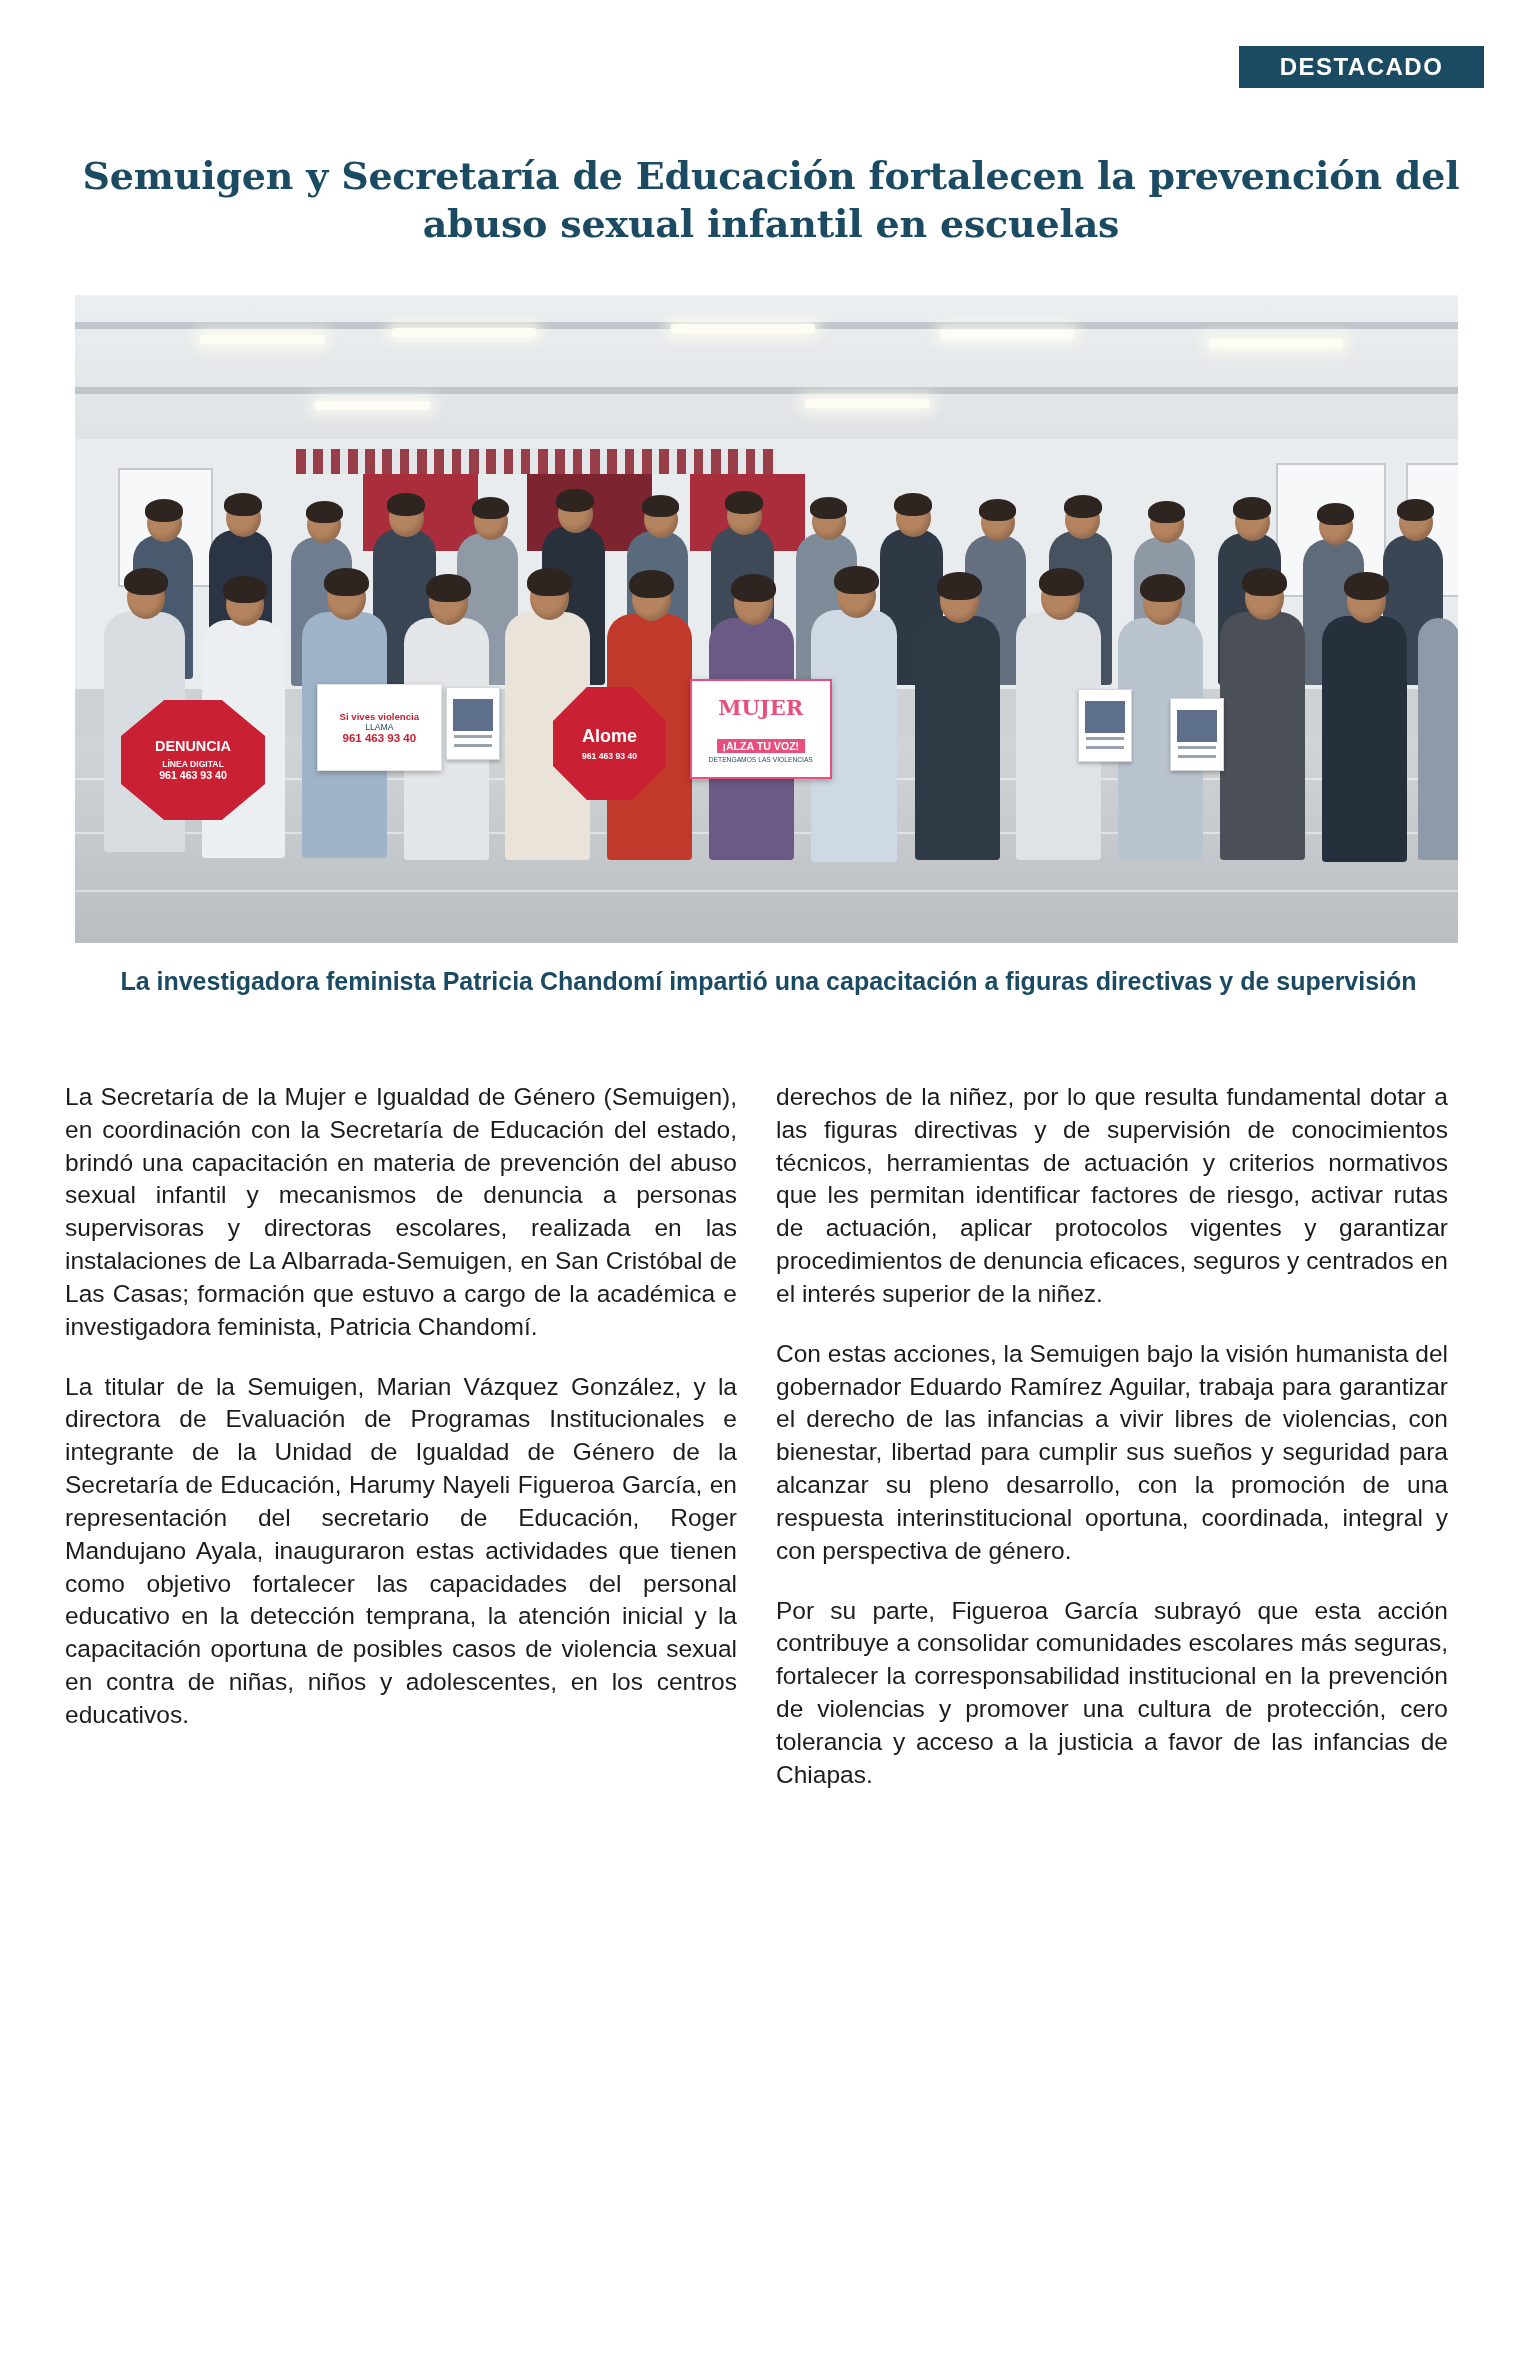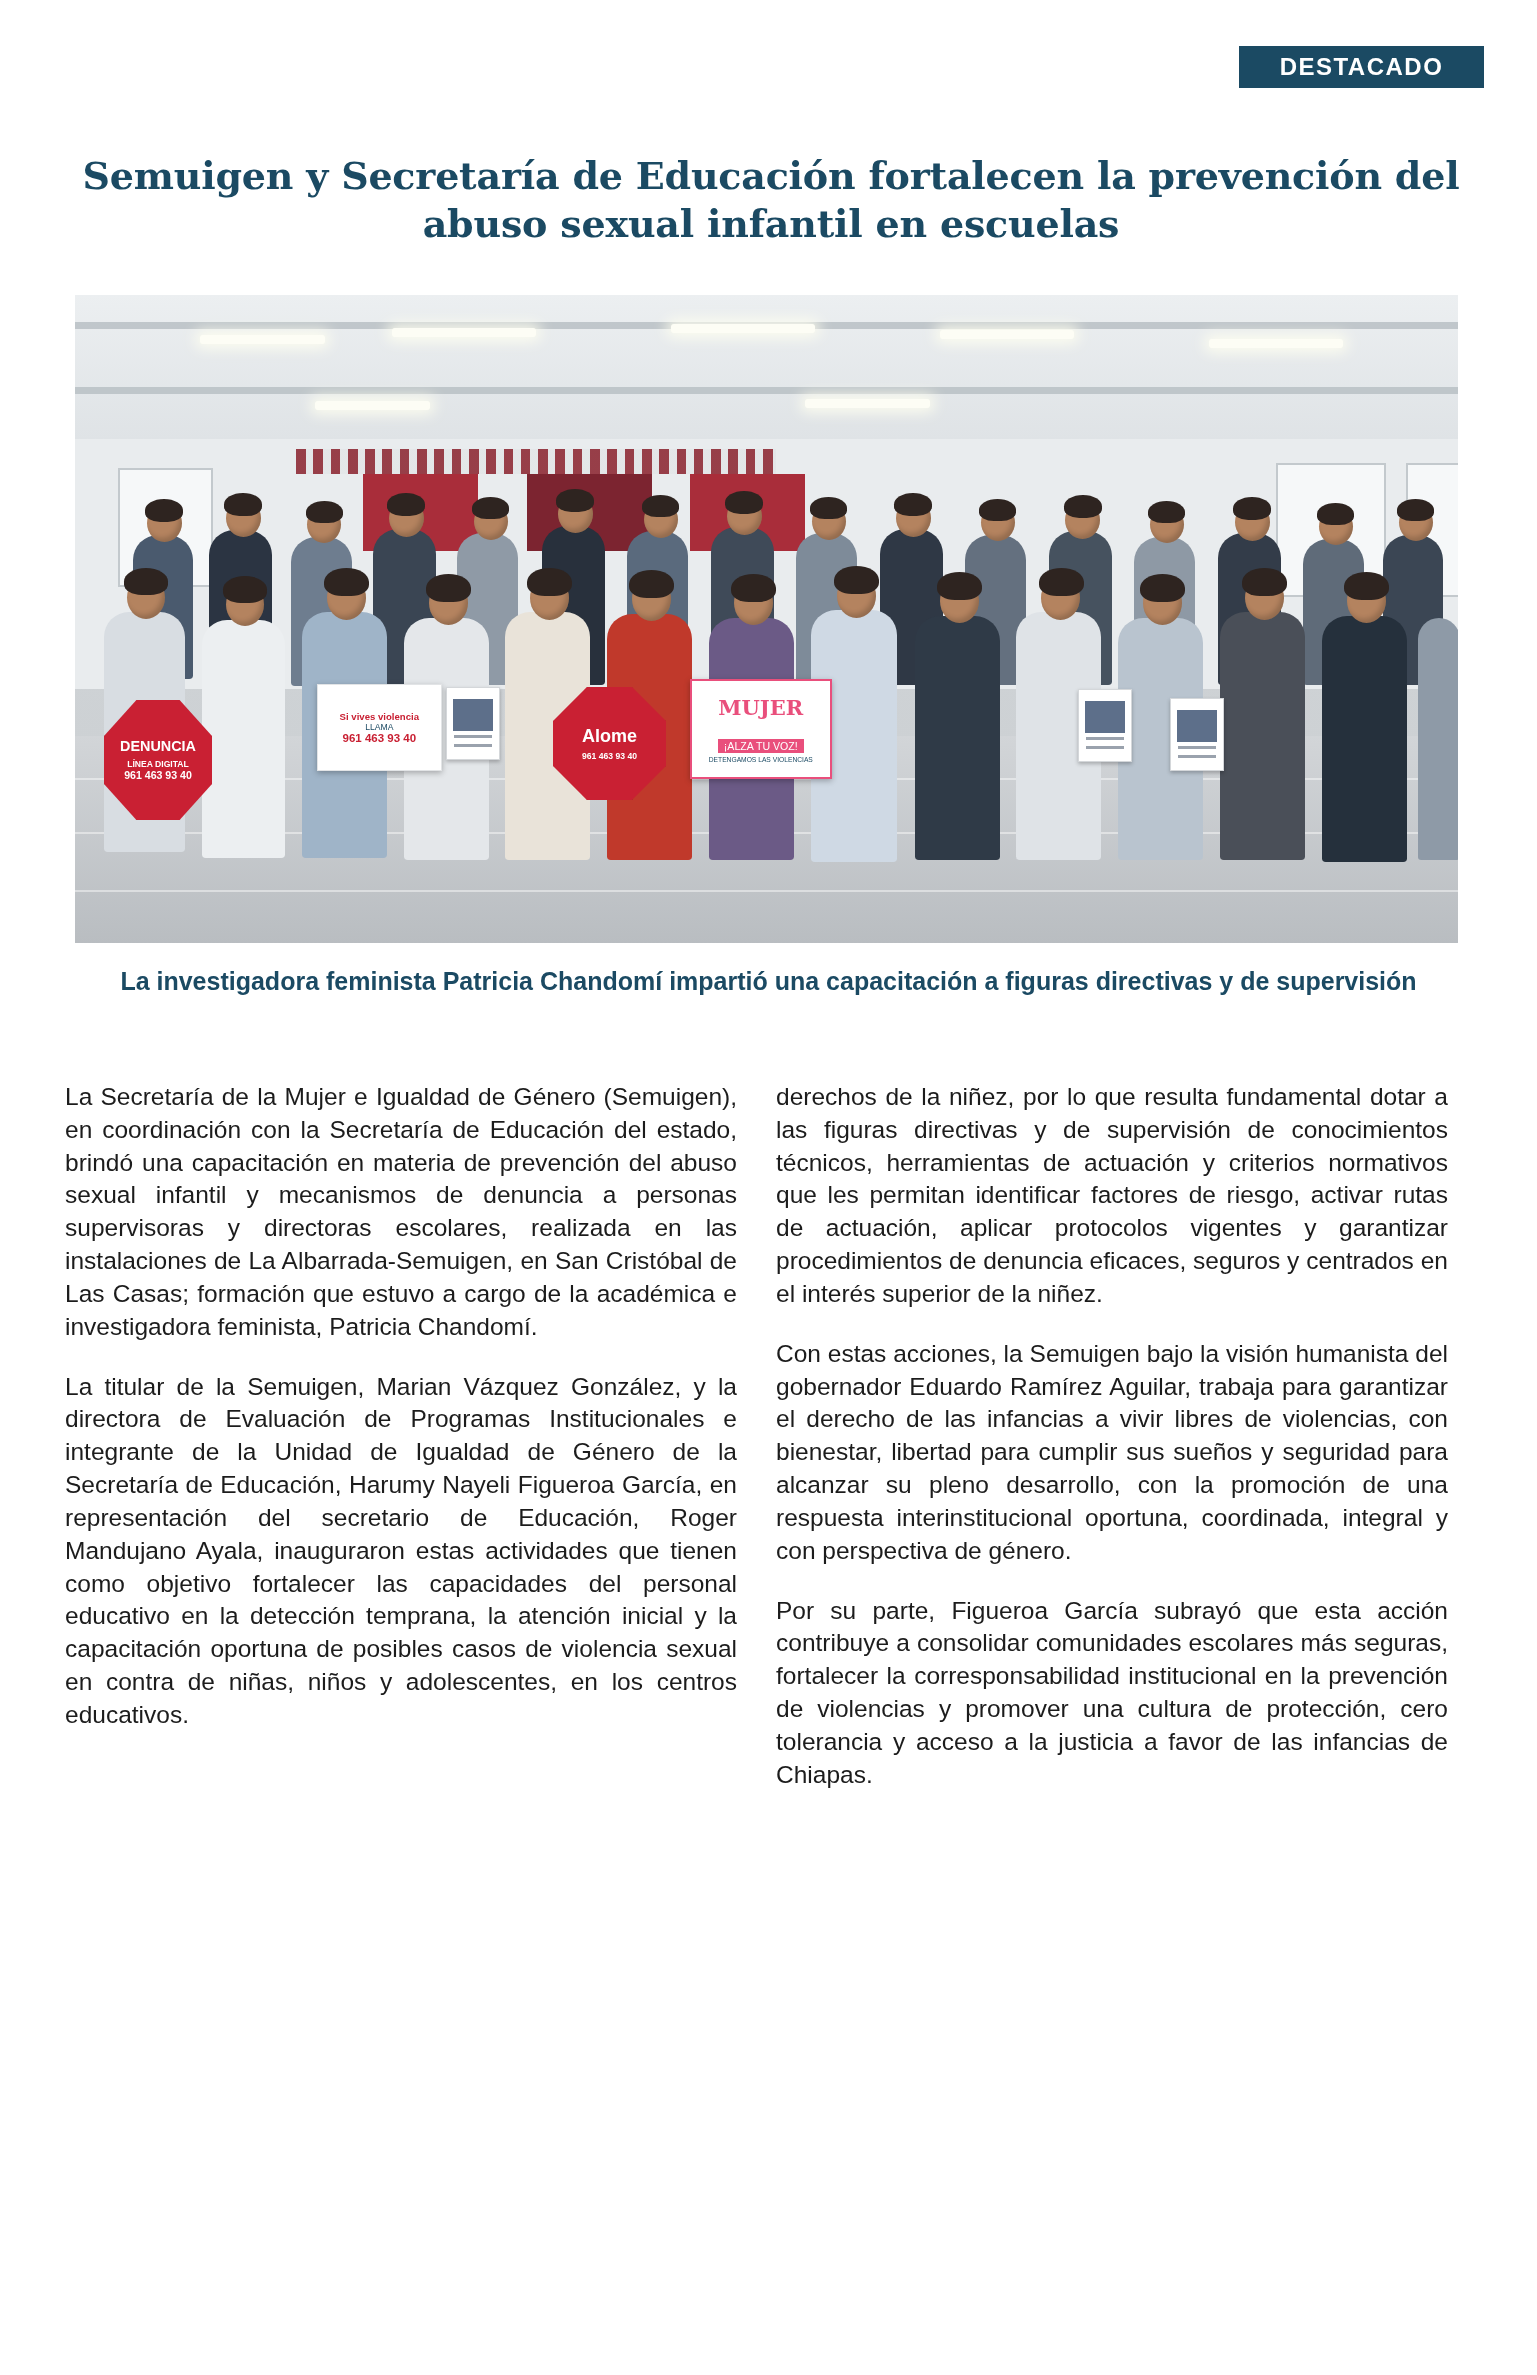--- a/index.html
+++ b/index.html
@@ -387,40 +387,40 @@
         <div class="head" style="left:1170px;top:281px;width:39px;height:44px;"></div>
         <div class="hair" style="left:1167px;top:273px;width:45px;height:28px;"></div>
 
         <div class="person" style="left:1247px;top:321px;width:85px;height:246px;background:#25303c;"></div>
         <div class="head" style="left:1272px;top:284px;width:39px;height:44px;"></div>
         <div class="hair" style="left:1269px;top:277px;width:45px;height:28px;"></div>
 
         <div class="person" style="left:1343px;top:323px;width:42px;height:242px;background:#8e9aa7;"></div>
       </div>
 
-      <div class="sign-oct" style="left:29px;top:405px;width:108px;height:120px;font-size:14.4px;line-height:1.2;">
+      <div class="sign-oct" style="left:46px;top:405px;width:144px;height:120px;font-size:14.4px;line-height:1.2;">
         <span>DENUNCIA</span>
         <span style="font-size:8.6px;margin-top:2.9px;">LÍNEA DIGITAL</span>
         <span style="font-size:10.6px;">961 463 93 40</span>
       </div>
 
       <div class="sign-rect" style="left:242px;top:389px;width:115px;height:77px;font-size:9.6px;padding:3.8px;">
         <span class="t1" style="font-size:9.6px;">Si vives violencia</span>
         <span class="t2" style="font-size:8.6px;">LLAMA</span>
         <span class="t1" style="font-size:11.5px;">961 463 93 40</span>
       </div>
 
       <div class="sign-oct" style="left:478px;top:392px;width:113px;height:113px;font-size:18px;">
         <span>Alome</span>
         <span style="font-size:8.6px;margin-top:3.8px;">961 463 93 40</span>
       </div>
 
       <div class="sign-pink" style="left:615px;top:384px;width:130px;height:88px;padding:3.8px;">
         <span style="color:#e94f7c;font-weight:bold;font-size:21px;font-family:'DejaVu Serif',serif;">MUJER</span>
-        <span style="background:#e94f7c;color:#fff;font-size:10.6px;font-weight:normal;padding:1px 5.8px;margin-top:19px;">¡ALZA TU VOZ!</span>
+        <span style="background:#e94f7c;color:#fff;font-size:10.6px;font-weight:bold;padding:1px 5.8px;margin-top:19px;">¡ALZA TU VOZ!</span>
         <span style="color:#1b4a63;font-size:6.7px;margin-top:2.9px;">DETENGAMOS LAS VIOLENCIAS</span>
       </div>
 
       <div class="booklet" style="left:371px;top:392px;width:52px;height:71px;">
         <div class="bk-img"></div>
         <div class="bk-l" style="bottom:21px;"></div>
         <div class="bk-l" style="bottom:12.5px;"></div>
       </div>
       <div class="booklet" style="left:1003px;top:394px;width:52px;height:71px;">
         <div class="bk-img"></div>

